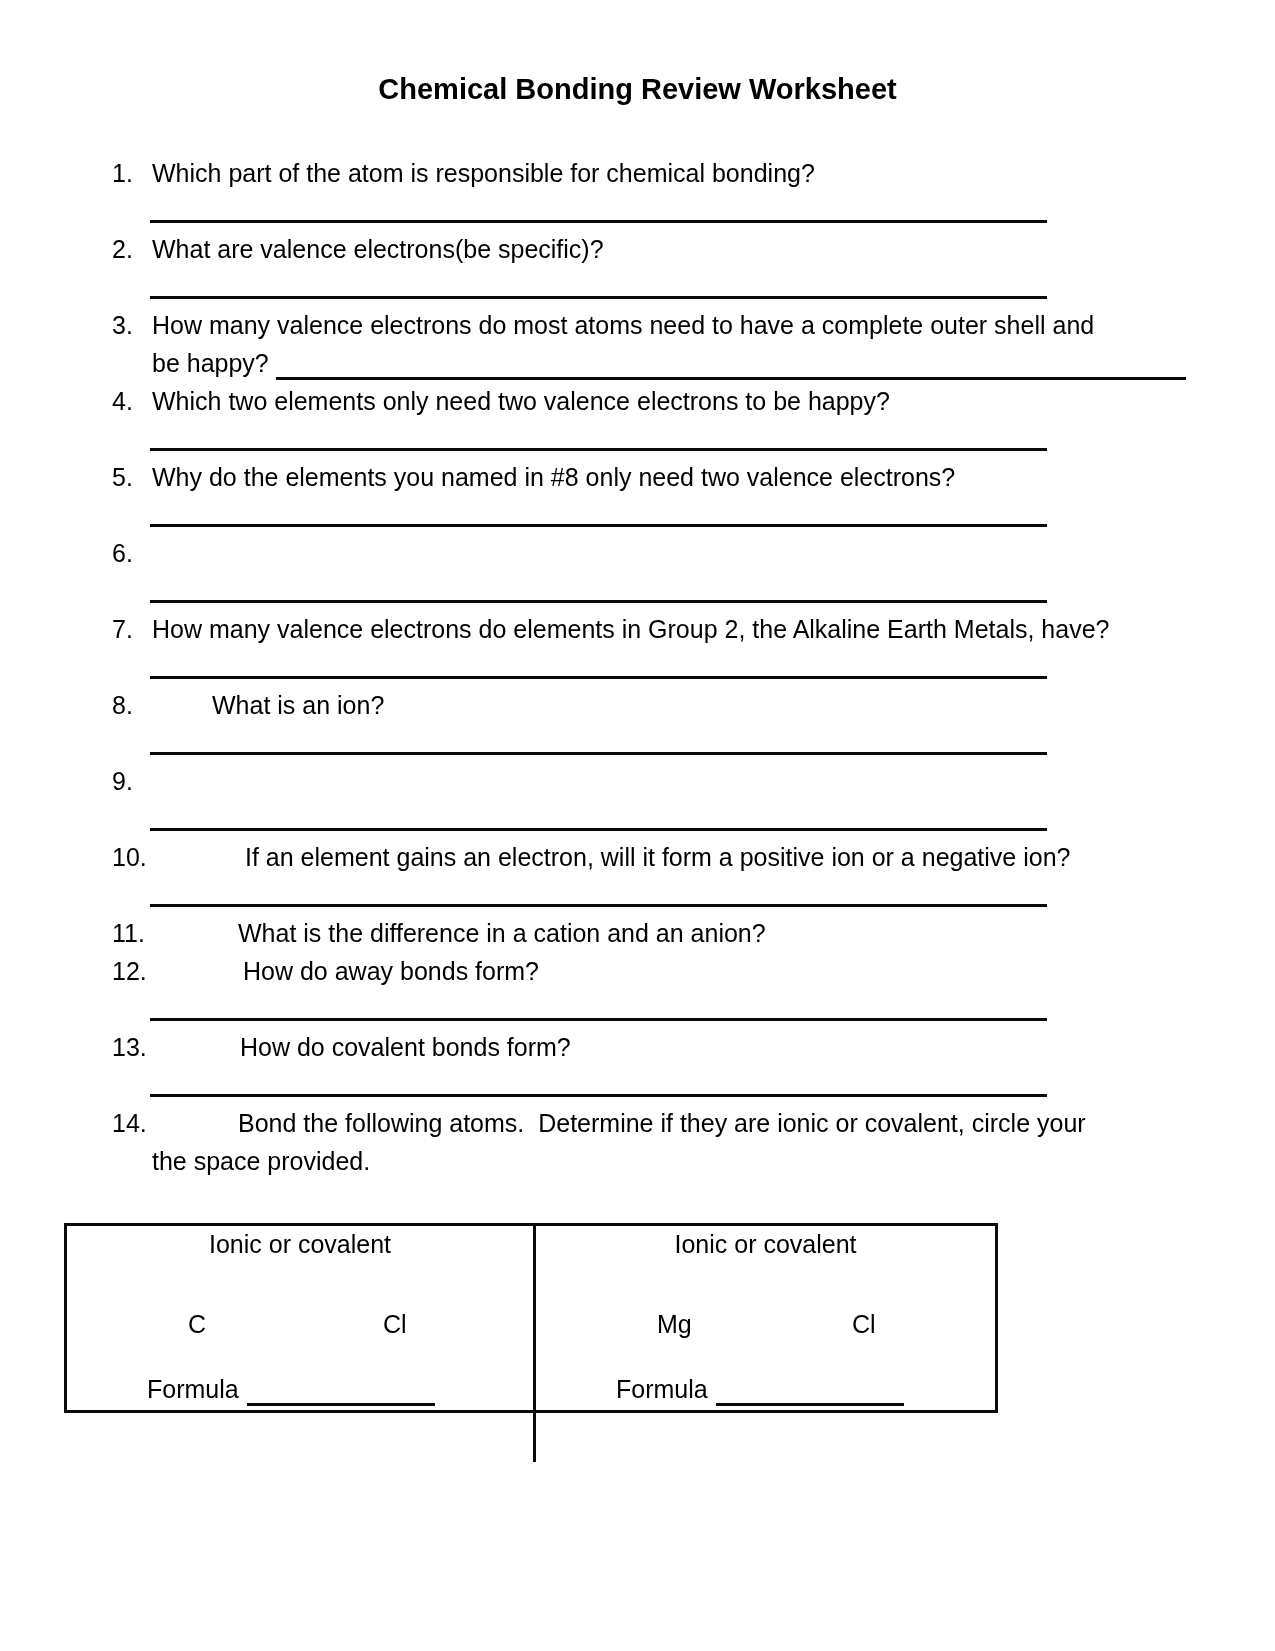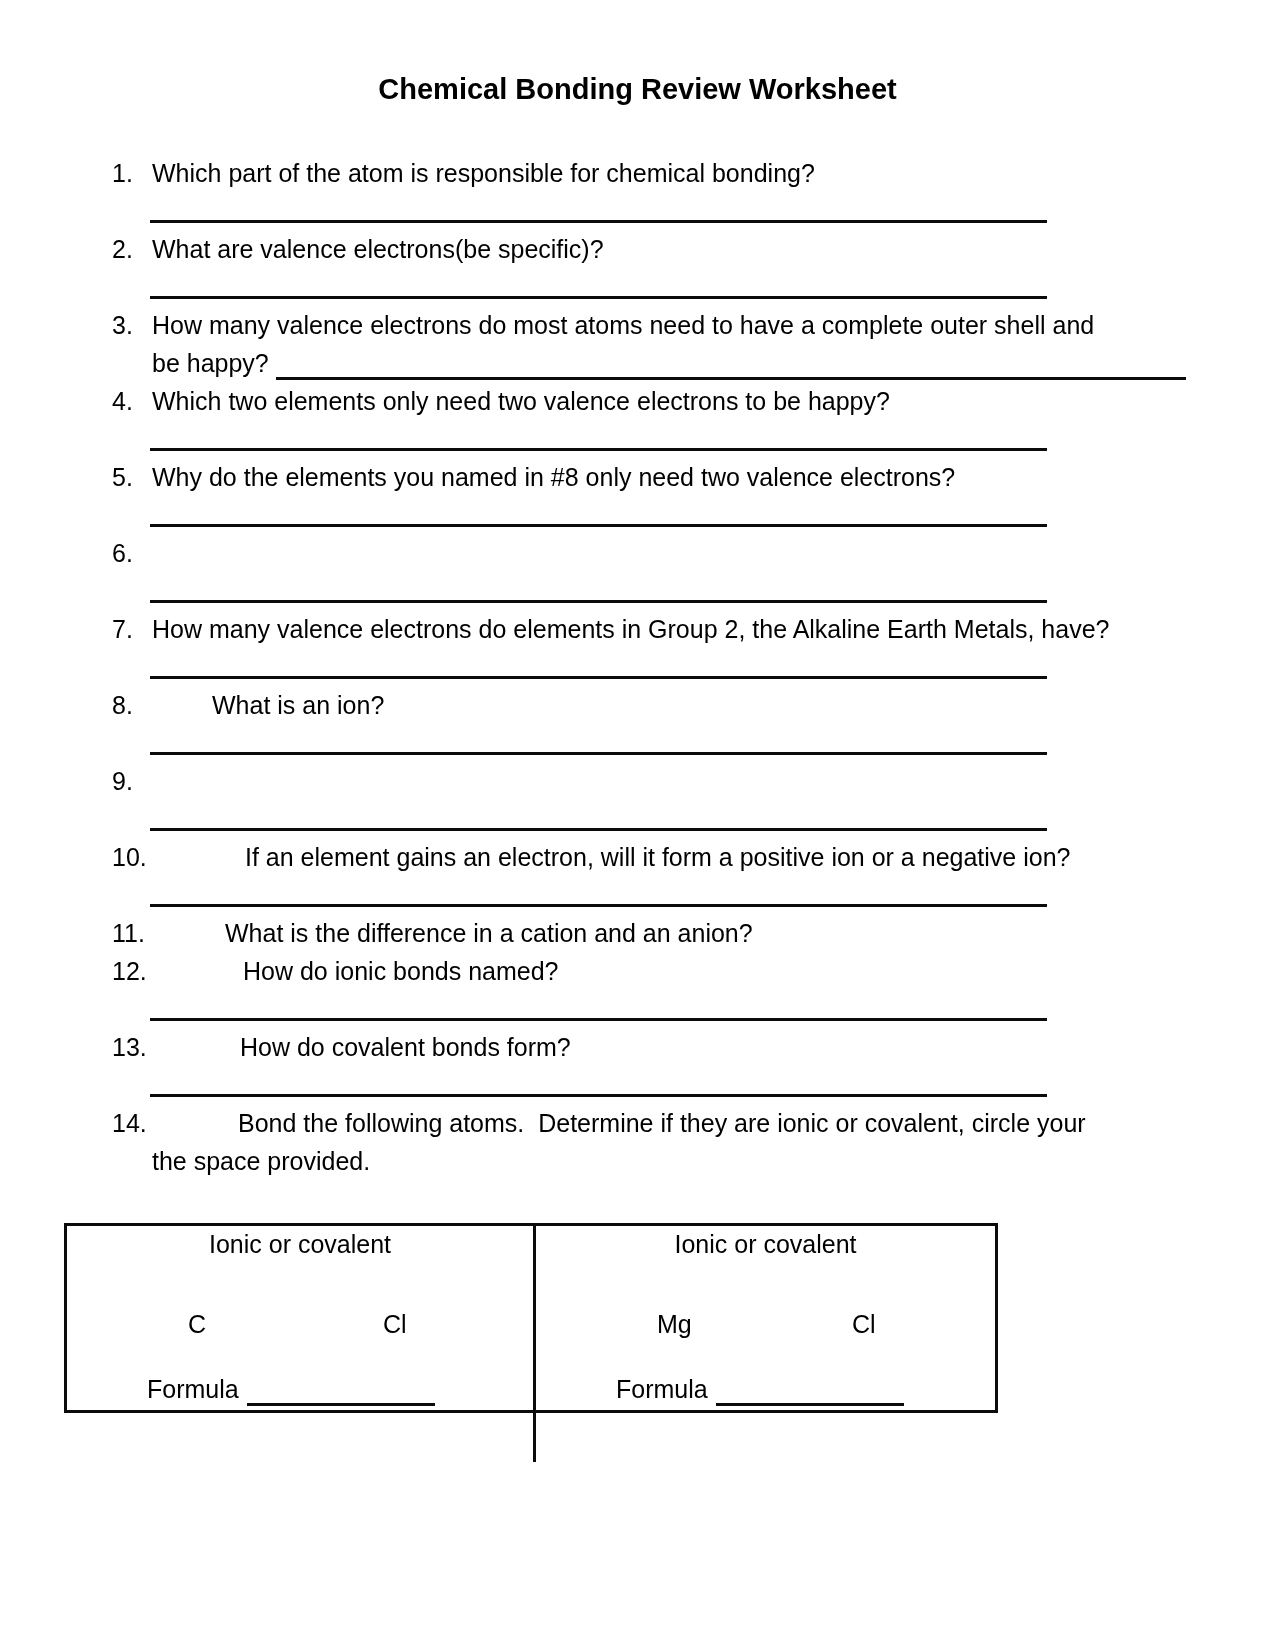--- a/index.html
+++ b/index.html
@@ -120,22 +120,22 @@
       <div class="bar"></div>
     </div>
     <div class="row"><span class="qnum">9.</span></div>
     <div class="uline-row">
       <div class="bar"></div>
     </div>
     <div class="row"><span class="qnum">10.</span><span class="qtext" style="left: 245px;">If an element gains an electron, will it form a positive ion or a negative ion?</span></div>
     <div class="uline-row">
       <div class="bar"></div>
     </div>
-    <div class="row"><span class="qnum">11.</span><span class="qtext" style="left: 225px;">What is the difference in a cation and an anion?</span></div>
-    <div class="row"><span class="qnum">12.</span><span class="qtext" style="left: 243px;">How do ionic bonds named?</span></div>
+    <div class="row"><span class="qnum">11.</span><span class="qtext" style="left: 238px;">What is the difference in a cation and an anion?</span></div>
+    <div class="row"><span class="qnum">12.</span><span class="qtext" style="left: 243px;">How do away bonds form?</span></div>
     <div class="uline-row">
       <div class="bar"></div>
     </div>
     <div class="row"><span class="qnum">13.</span><span class="qtext" style="left: 240px; text-align: center;">How do covalent bonds form?</span></div>
     <div class="uline-row">
       <div class="bar"></div>
     </div>
     <div class="row"><span class="qnum">14.</span><span class="qtext" style="left: 238px;">Bond the following atoms.  Determine if they are ionic or covalent, circle your</span></div>
     <div class="row"><span class="qtext" style="left: 152px;">the space provided.</span></div>
   </div>

